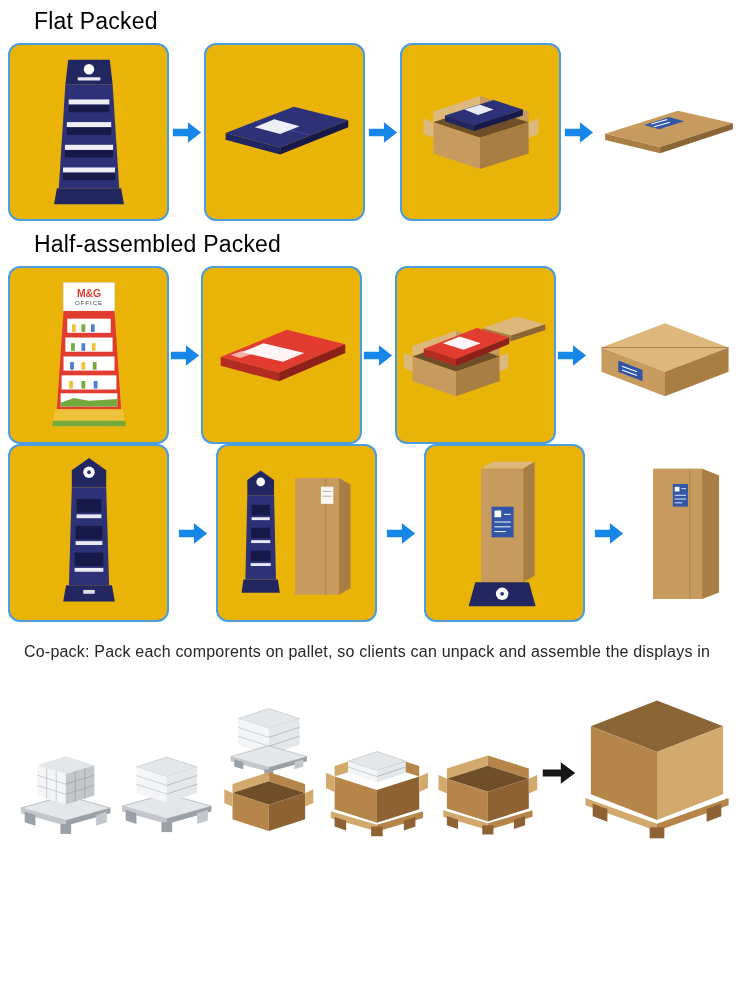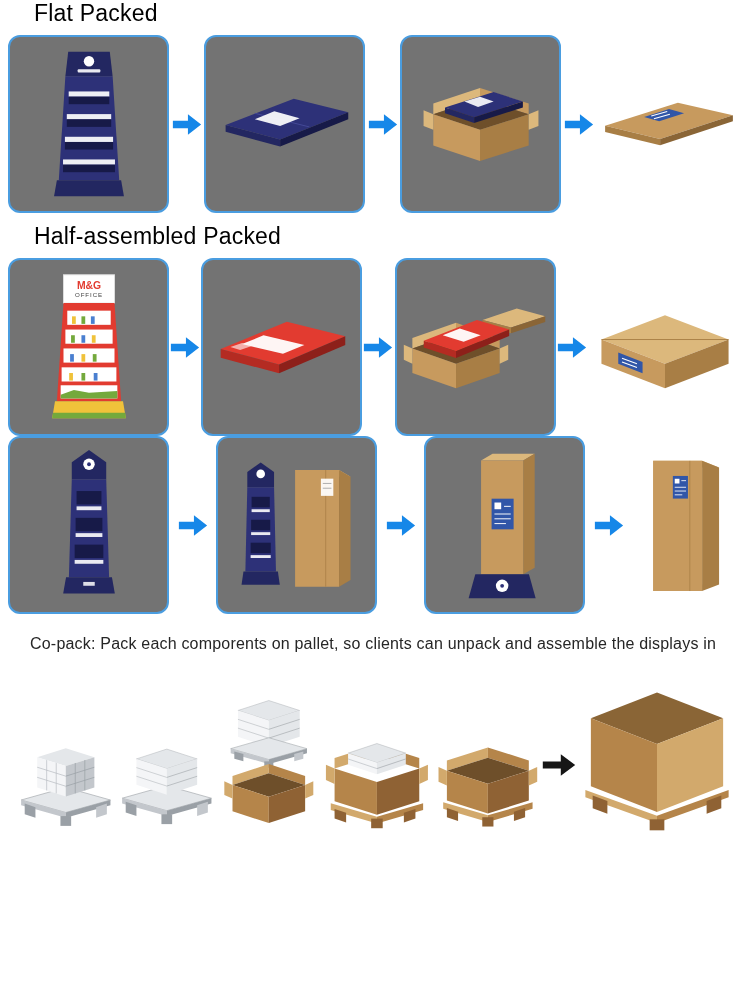--- a/index.html
+++ b/index.html
@@ -11,28 +11,28 @@
     --label-blue:#3156a8;
     --gray:#c3c7cc; --gray-light:#e4e7ea; --gray-dark:#9aa0a6;
     --brown:#b5854a; --brown-dark:#8f6234; --brown-light:#d2a96c;
     --accent-yellow:#f0c23a; --accent-green:#74a93c;
     --black:#161616; --text:#262626;
   }
   *{box-sizing:border-box}
   body{margin:0;background:#fff}
   .page{width:750px;height:987px;background:#fff;font-family:"Liberation Sans","DejaVu Sans",sans-serif;overflow:hidden}
   .section-title{font-size:23px;font-weight:500;color:#000;margin:0;padding:10px 0 8px 34px;letter-spacing:.2px}
-  .section-title.first{padding-top:0}
+  .section-title.first{padding-top:8px}
   .flow-row{display:flex;align-items:center;padding:0 8px}
   .cell{width:161px;height:178px;flex:0 0 auto;display:flex;align-items:center;justify-content:center}
-  .cell.bordered{border:2px solid var(--box-border-blue);border-radius:12px;background:#737373}
+  .cell.bordered{border:2px solid var(--box-border-blue);border-radius:12px;background:#eab308}
   .cell.plain{width:auto;padding:0 2px}
   .cell svg{display:block}
   .arrow-wrap{flex:1 1 auto;display:flex;align-items:center;justify-content:center}
-  .copack{margin:14px 30px 0;color:var(--text);font-size:16px;line-height:2;letter-spacing:.2px}
+  .copack{margin:14px 24px 0;color:var(--text);font-size:16px;line-height:2;letter-spacing:.2px}
   .copack span{display:block}
   .bottom-row{display:flex;align-items:flex-end;justify-content:space-between;padding:16px 14px 0 14px}
   .black-arrow-wrap{margin-bottom:52px}
 
   .f-arrow{fill:var(--arrow-blue)}
   .f-navy{fill:var(--navy)} .f-navyd{fill:var(--navy-dark)} .f-navyk{fill:var(--navy-darker)}
   .f-white{fill:#ffffff}
   .f-tan{fill:var(--tan)} .f-tand{fill:var(--tan-dark)} .f-tank{fill:var(--tan-darker)} .f-tanl{fill:var(--tan-light)}
   .f-cav{fill:var(--cavity)}
   .f-red{fill:var(--red)} .f-redd{fill:var(--red-dark)} .f-redk{fill:var(--red-darker)}

